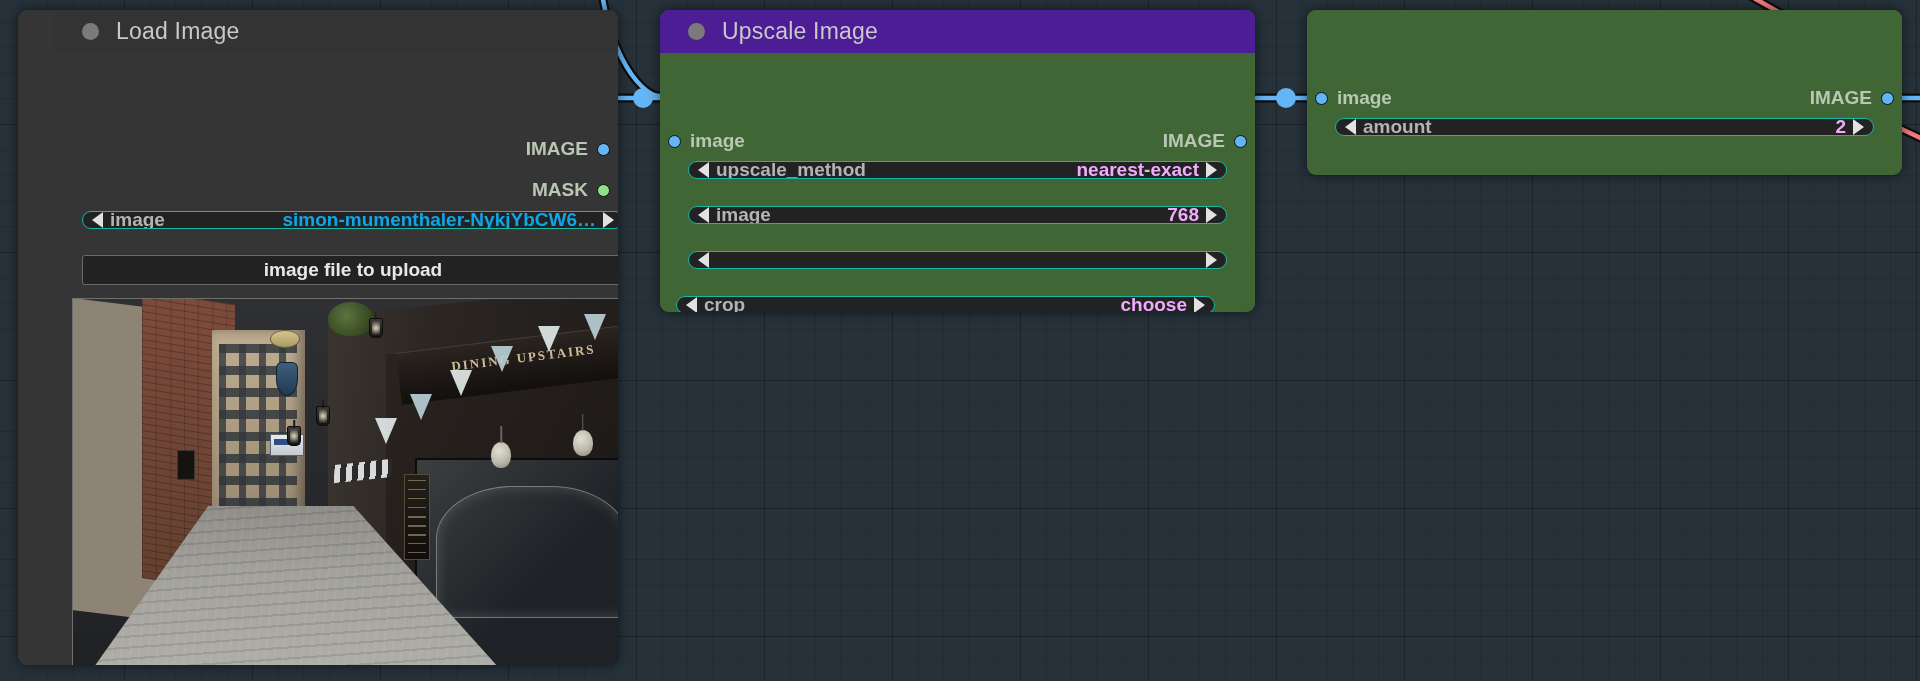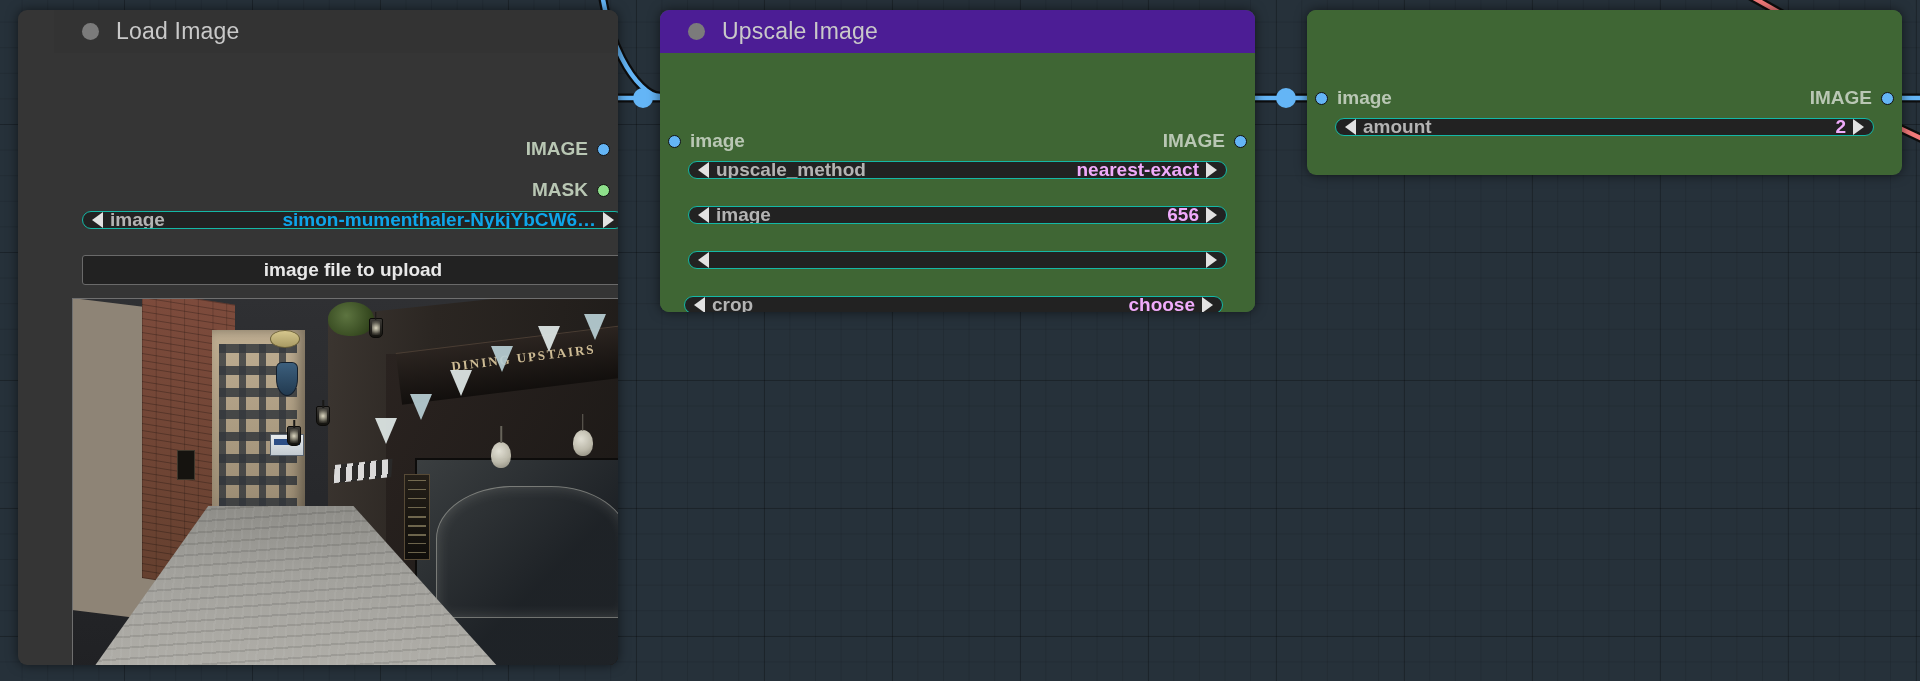--- a/index.html
+++ b/index.html
@@ -520,31 +520,31 @@
           <span class="w-label">upscale_method</span>
           <span class="w-value">nearest-exact</span>
         </span>
         <span class="arrow arrow-right"></span>
       </div>
 
       <div class="widget" style="left:28px; top:153px; width:539px;">
         <span class="arrow arrow-left"></span>
         <span class="w-mid">
           <span class="w-label">image</span>
-          <span class="w-value">656</span>
+          <span class="w-value">768</span>
         </span>
         <span class="arrow arrow-right"></span>
       </div>
 
       <div class="widget" style="left:28px; top:198px; width:539px;">
         <span class="arrow arrow-left"></span>
         <span class="arrow arrow-right"></span>
       </div>
 
-      <div class="widget" style="left:24px; top:243px; width:539px;">
+      <div class="widget" style="left:16px; top:243px; width:539px;">
         <span class="arrow arrow-left"></span>
         <span class="w-mid">
           <span class="w-label">crop</span>
           <span class="w-value">choose</span>
         </span>
         <span class="arrow arrow-right"></span>
       </div>
 
     </div>
   </div>

